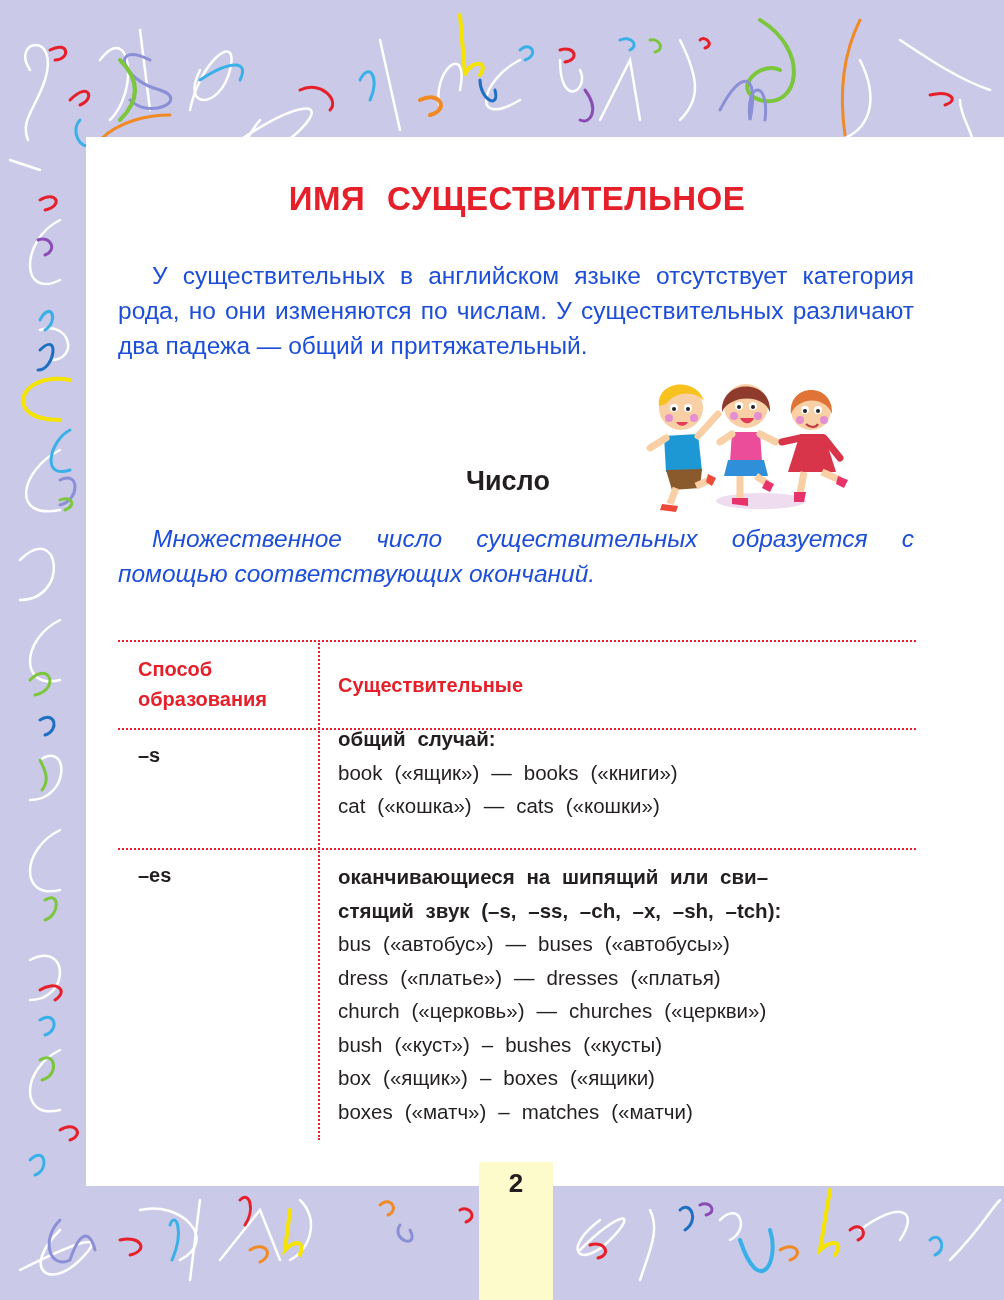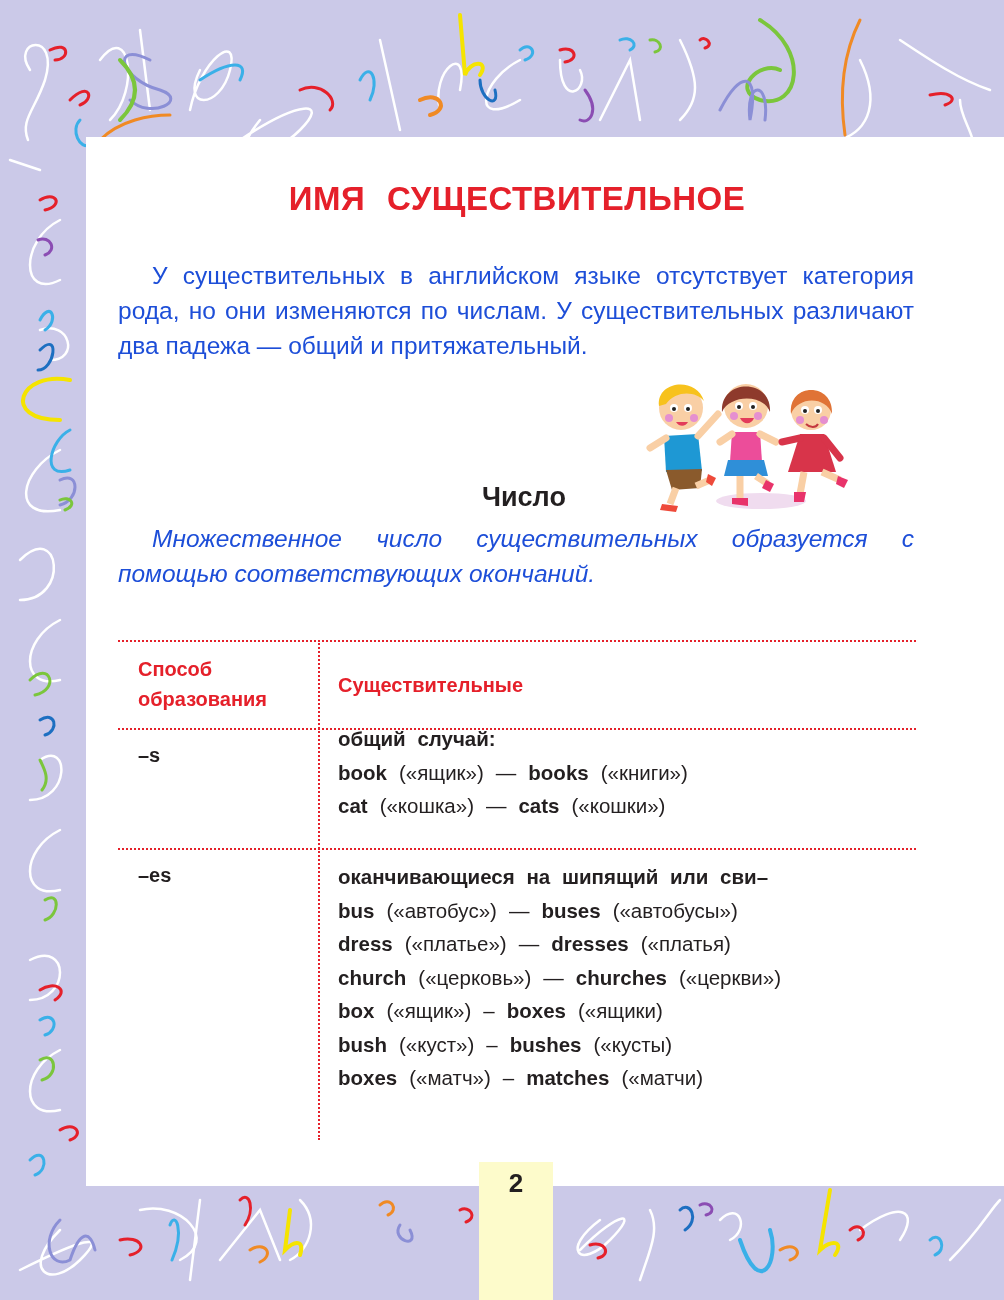--- a/index.html
+++ b/index.html
@@ -39,21 +39,21 @@
   }
   .kids { position: absolute; left: 636px; top: 376px; width: 220px; height: 138px; }
 
   .table { position: absolute; left: 118px; top: 640px; width: 798px; }
   .hline { position: absolute; left: 0; width: 798px; height: 0; border-top: 2px dotted #e5202a; }
   .vline { position: absolute; left: 200px; width: 0; border-left: 2px dotted #e5202a; }
   .cell { position: absolute; color: #231f20; }
   .hdr { color: #e5202a; font-weight: bold; font-size: 20px; line-height: 30px; }
   .method { left: 20px; font-weight: bold; font-size: 20px; }
   .lines { left: 220px; font-size: 20.5px; line-height: 33.5px; white-space: nowrap; }
-  .lines .bold { font-weight: bold; }
+  .lines .bold { font-weight: normal; }
   .lines .desc { font-weight: bold; word-spacing: 6px; }
   .lines .sp { display: inline-block; width: 12px; }
 </style>
 </head>
 <body>
 
 <svg class="deco" viewBox="0 0 1004 1300" xmlns="http://www.w3.org/2000/svg" fill="none" stroke-linecap="round">
 
   <g stroke="#ffffff" stroke-width="2.5">
     <path d="M30 70 C10 40, 60 30, 45 80 C35 110, 20 120, 28 140"></path>
@@ -219,21 +219,21 @@
   <path d="M170 48 C174 52, 180 52, 182 48" stroke="#c3373f" stroke-width="2" fill="none"></path>
   <path d="M164 58 L188 58 L200 96 L152 96 Z" fill="#d8344a"></path>
   <path d="M164 62 L146 66" stroke="#d8344a" stroke-width="7" stroke-linecap="round"></path>
   <path d="M188 62 L204 82" stroke="#d8344a" stroke-width="7" stroke-linecap="round"></path>
   <path d="M168 96 L164 118" stroke="#f9cfa5" stroke-width="7"></path>
   <path d="M186 96 L204 104" stroke="#f9cfa5" stroke-width="7"></path>
   <path d="M158 116 L170 116 L168 126 L158 126 Z" fill="#e8336a"></path>
   <path d="M202 100 L212 104 L208 112 L200 108 Z" fill="#e8336a"></path>
 </svg>
 
-<h2 class="subtitle" style="margin:16px">Число</h2>
+<h2 class="subtitle" style="margin:0">Число</h2>
 
 <p class="para p2" style="margin:0"><span class="indent"></span><span>Множественное число существительных образуется с помощью соответствующих окончаний.</span></p>
 
 <div class="table">
   <div class="hline" style="top:0"></div>
   <div class="hline" style="top:88px"></div>
   <div class="hline" style="top:208px"></div>
   <div class="vline" style="top:0; height:500px"></div>
 
   <div class="cell hdr" style="left:20px; top:14px">
@@ -245,20 +245,21 @@
   <div class="cell method" style="top:104px">–s</div>
   <div class="cell lines" style="top:82px">
     <div class="desc">общий случай:</div>
     <div><span class="bold">book</span><span class="sp"></span><span>(«ящик»)</span><span class="sp"></span><span>—</span><span class="sp"></span><span class="bold">books</span><span class="sp"></span><span>(«книги»)</span></div>
     <div><span class="bold">cat</span><span class="sp"></span><span>(«кошка»)</span><span class="sp"></span><span>—</span><span class="sp"></span><span class="bold">cats</span><span class="sp"></span><span>(«кошки»)</span></div>
   </div>
 
   <div class="cell method" style="top:224px">–es</div>
   <div class="cell lines" style="top:220px">
     <div class="desc">оканчивающиеся на шипящий или сви–</div>
+    <div class="desc">стящий звук (–s, –ss, –ch, –x, –sh, –tch):</div>
     <div><span class="bold">bus</span><span class="sp"></span><span>(«автобус»)</span><span class="sp"></span><span>—</span><span class="sp"></span><span class="bold">buses</span><span class="sp"></span><span>(«автобусы»)</span></div>
     <div><span class="bold">dress</span><span class="sp"></span><span>(«платье»)</span><span class="sp"></span><span>—</span><span class="sp"></span><span class="bold">dresses</span><span class="sp"></span><span>(«платья)</span></div>
     <div><span class="bold">church</span><span class="sp"></span><span>(«церковь»)</span><span class="sp"></span><span>—</span><span class="sp"></span><span class="bold">churches</span><span class="sp"></span><span>(«церкви»)</span></div>
+    <div><span class="bold">bush</span><span class="sp"></span><span>(«куст»)</span><span class="sp"></span><span>–</span><span class="sp"></span><span class="bold">bushes</span><span class="sp"></span><span>(«кусты)</span></div>
     <div><span class="bold">box</span><span class="sp"></span><span>(«ящик»)</span><span class="sp"></span><span>–</span><span class="sp"></span><span class="bold">boxes</span><span class="sp"></span><span>(«ящики)</span></div>
-    <div><span class="bold">bush</span><span class="sp"></span><span>(«куст»)</span><span class="sp"></span><span>–</span><span class="sp"></span><span class="bold">bushes</span><span class="sp"></span><span>(«кусты)</span></div>
     <div><span class="bold">boxes</span><span class="sp"></span><span>(«матч»)</span><span class="sp"></span><span>–</span><span class="sp"></span><span class="bold">matches</span><span class="sp"></span><span>(«матчи)</span></div>
   </div>
 </div>
 
 </body></html>

